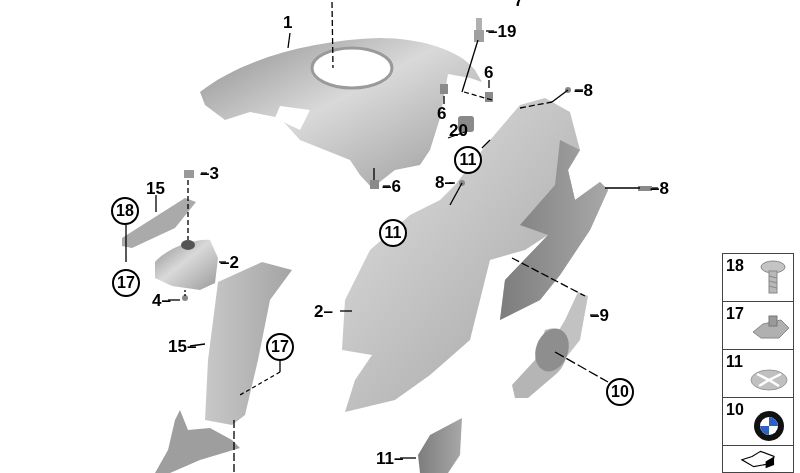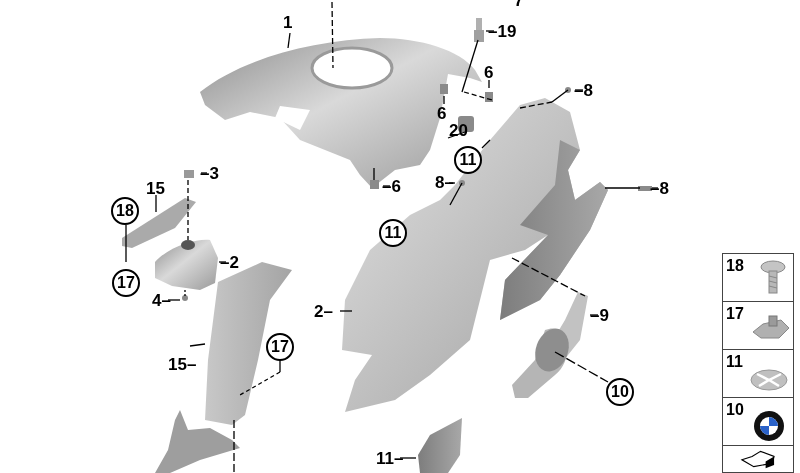--- a/index.html
+++ b/index.html
@@ -128,21 +128,21 @@
 <div class="lbl" style="left:484px;top:64px;">6</div>
 <div class="lbl" style="left:437px;top:105px;">6</div>
 <div class="lbl" style="left:382px;top:178px;">–6</div>
 <div class="lbl" style="left:514px;top:-8px;">7</div>
 <div class="lbl" style="left:574px;top:82px;">–8</div>
 <div class="lbl" style="left:435px;top:174px;">8–</div>
 <div class="lbl" style="left:650px;top:180px;">–8</div>
 <div class="lbl" style="left:590px;top:307px;">–9</div>
 <div class="lbl" style="left:376px;top:450px;">11–</div>
 <div class="lbl" style="left:314px;top:303px;">2–</div>
-<div class="lbl" style="left:168px;top:356px;text-align:center;">15–</div>
+<div class="lbl" style="left:168px;top:338px;text-align:center;">15–</div>
 <div class="lbl" style="left:146px;top:180px;">15</div>
 <div class="lbl" style="left:488px;top:23px;">–19</div>
 <div class="lbl" style="left:422px;top:122px;margin-left:27px;">20</div>
 
 <div class="circ" style="left:454px;top:146px;">11</div>
 <div class="circ" style="left:379px;top:219px;">11</div>
 <div class="circ" style="left:112px;top:269px;">17</div>
 <div class="circ" style="left:266px;top:333px;">17</div>
 <div class="circ" style="left:111px;top:197px;">18</div>
 <div class="circ" style="left:606px;top:378px;">10</div>

